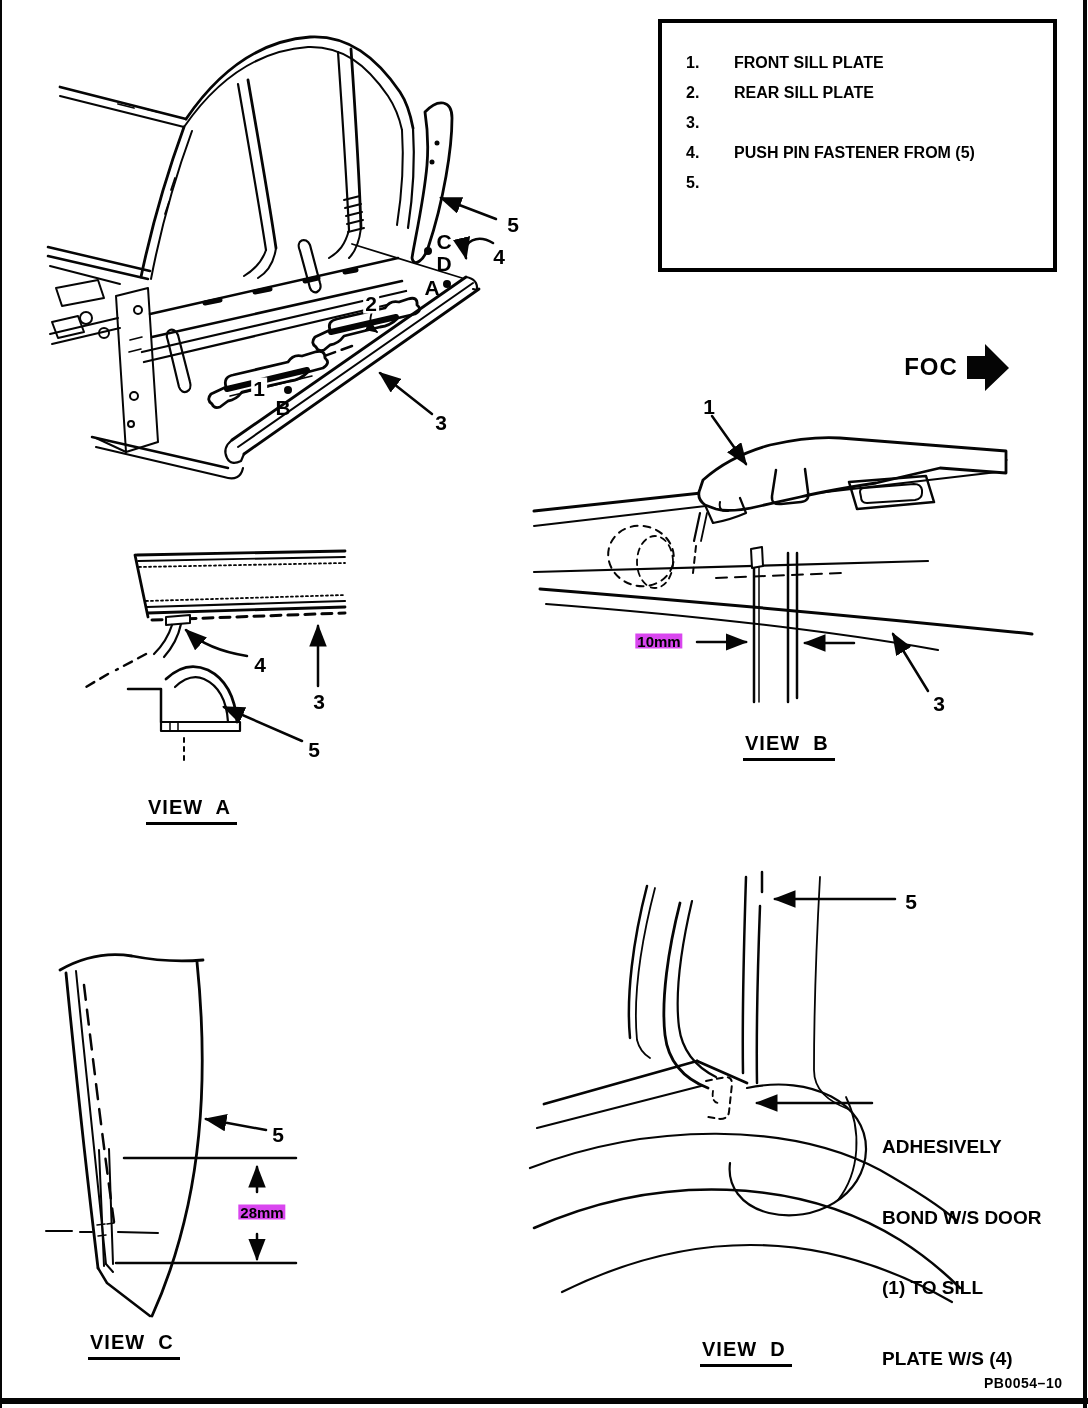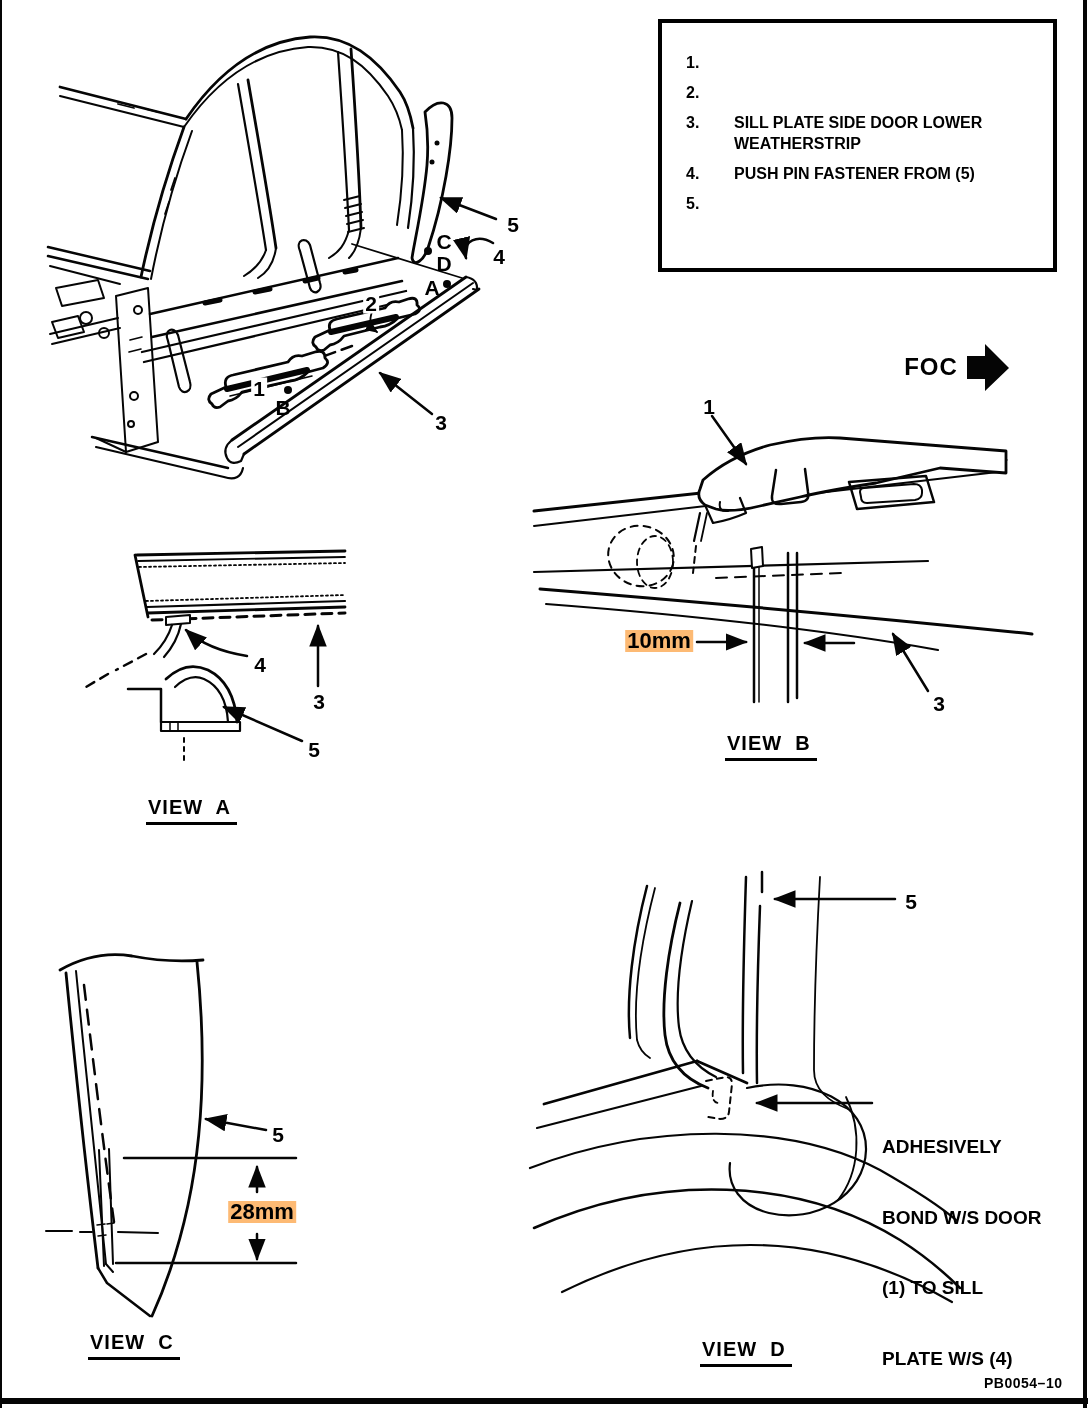--- a/index.html
+++ b/index.html
@@ -15,21 +15,21 @@
   .lbl{
     position:absolute;
     transform:translate(-50%,-50%);
     font-weight:bold;font-size:21px;line-height:1;
     background:#fff;padding:0 2px;
     white-space:pre;
   }
   .lbl.nobg{background:transparent;}
   .dim{
     position:absolute;transform:translate(-50%,-50%);
-    font-weight:bold;font-size:22px;line-height:1;background:#fdba74;padding:0 2px;white-space:pre;
+    font-weight:bold;font-size:15px;line-height:1;background:#d946ef;padding:0 2px;white-space:pre;
   }
   .view-title{
     position:absolute;
     font-weight:bold;font-size:20px;line-height:1;
     letter-spacing:1px;white-space:pre;
     border-bottom:3px solid #000;
     padding:0 6px 5px 2px;
   }
   .legend{
     position:absolute;left:658px;top:19px;width:399px;height:253px;
@@ -274,27 +274,28 @@
       <path d="M895,899 L775,899" stroke-width="2.5" marker-end="url(#ah)"></path>
       <path d="M872,1103 L757,1103" stroke-width="2.5" marker-end="url(#ah)"></path>
     </g>
 
     <polygon points="967,356 985,356 985,344 1009,368 985,391 985,379 967,379" fill="#050505" stroke="none"></polygon>
   </svg>
 
   <div class="legend">
     <div class="legend-row">
       <span>1.</span>
+      <span>FRONT SILL PLATE</span>
     </div>
     <div class="legend-row">
       <span>2.</span>
+      <span>REAR SILL PLATE</span>
     </div>
     <div class="legend-row">
       <span>3.</span>
-      <span>SILL PLATE SIDE DOOR LOWER WEATHERSTRIP</span>
     </div>
     <div class="legend-row">
       <span>4.</span>
       <span>PUSH PIN FASTENER FROM (5)</span>
     </div>
     <div class="legend-row">
       <span>5.</span>
     </div>
   </div>
 
@@ -311,21 +312,21 @@
   <div class="lbl nobg" style="left:441px;top:422px;">3</div>
 
   <div class="lbl nobg" style="left:260px;top:664px;">4</div>
   <div class="lbl nobg" style="left:319px;top:701px;">3</div>
   <div class="lbl nobg" style="left:314px;top:749px;">5</div>
   <div class="view-title" style="left:146px;top:797px;">VIEW  A</div>
 
   <div class="lbl nobg" style="left:709px;top:406px;">1</div>
   <div class="dim" style="left:659px;top:641px;">10mm</div>
   <div class="lbl nobg" style="left:939px;top:703px;">3</div>
-  <div class="view-title" style="left:725px;top:733px;">VIEW  B</div>
+  <div class="view-title" style="left:743px;top:733px;">VIEW  B</div>
 
   <div class="lbl nobg" style="left:278px;top:1134px;">5</div>
   <div class="dim" style="left:262px;top:1212px;">28mm</div>
   <div class="view-title" style="left:88px;top:1332px;">VIEW  C</div>
 
   <div class="lbl nobg" style="left:911px;top:901px;">5</div>
   <div class="note-block">
     <div>ADHESIVELY</div>
     <div>BOND W/S DOOR</div>
     <div>(1) TO SILL</div>

